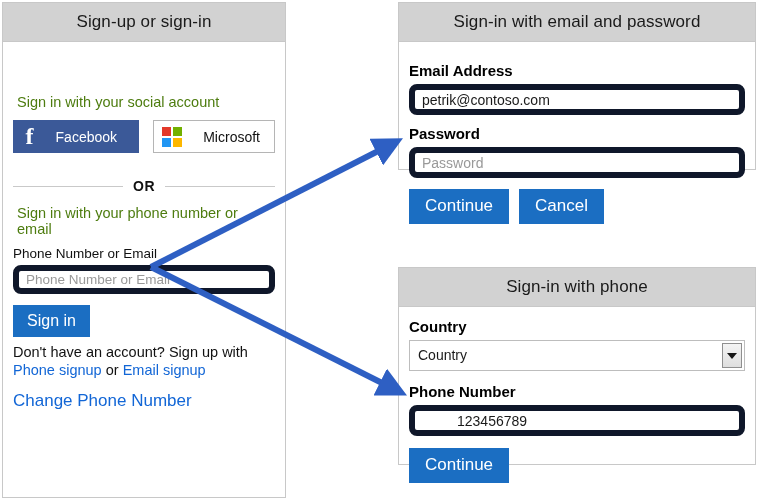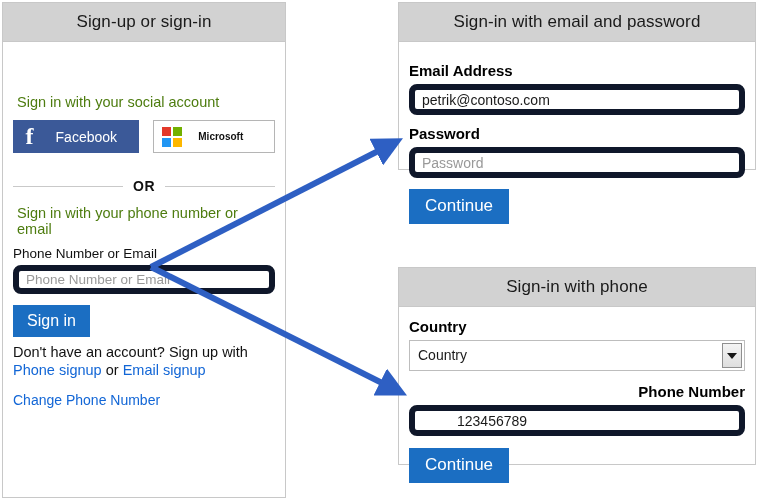--- a/index.html
+++ b/index.html
@@ -118,25 +118,24 @@
     margin-left: 8px;
     display: grid;
     grid-template-columns: 1fr 1fr;
     grid-template-rows: 1fr 1fr;
     gap: 2px;
     flex: 0 0 auto;
   }
   .ms-glyph i { display: block; }
   .ms-label {
     flex: 1;
-    text-align: center;
+    text-align: right;
     color: #111111;
-    font-size: 10px;
+    font-size: 14px;
     padding-right: 14px;
-    font-weight: bold;
   }
 
   
   .or-divider {
     display: flex;
     align-items: center;
     gap: 10px;
   }
   .or-divider .line {
     flex: 1;
@@ -279,56 +278,57 @@
 
     <div style="margin-top:11px;">
       <button class="btn-primary">Sign in</button>
     </div>
 
     <div class="acct-line" style="margin-top:6px;">
       <span>Don't have an account? Sign up with </span><span class="link">Phone signup</span><span> or </span><span class="link">Email signup</span>
     </div>
 
     <div style="margin-top:12px;">
-      <span class="link" style="font-size:14px;">Change Phone Number</span>
+      <span class="link" style="font-size:17px;">Change Phone Number</span>
     </div>
 
   </div>
 </div>
 
 <div class="panel" id="panel-email-signin">
   <div class="panel-header">Sign-in with email and password</div>
   <div class="panel-body" style="padding-top:20px;">
 
     <div class="field-label">Email Address</div>
     <input class="text-input tall" type="text" style="margin-top: 5px;" placeholder="Email Address" value="petrik@contoso.com">
 
     <div class="field-label" style="margin-top:10px;">Password</div>
     <input class="text-input tall" type="text" style="margin-top: 5px;" placeholder="Password">
 
     <div style="margin-top:11px; display:flex; gap:10px;">
       <button class="btn-primary lg">Continue</button>
+      <button class="btn-primary lg">Cancel</button>
     </div>
 
   </div>
 </div>
 
 <div class="panel" id="panel-phone-signin">
   <div class="panel-header">Sign-in with phone</div>
   <div class="panel-body" style="padding-top:11px;">
 
     <div class="field-label">Country</div>
     <div class="select-wrap" style="margin-top:5px;">
       <span class="select-value">Country</span>
       <span class="select-btn">
         <span class="caret"></span>
       </span>
     </div>
 
-    <div class="field-label" style="margin-top:12px;text-align:right;">Phone Number</div>
+    <div class="field-label" style="margin-top:12px;">Phone Number</div>
     <input class="text-input tall" type="text" style="margin-top: 5px; padding-left: 42px;" placeholder="Phone Number" value="123456789">
 
     <div style="margin-top:12px;">
       <button class="btn-primary lg">Continue</button>
     </div>
 
   </div>
 </div>
 
 <svg id="arrow-overlay" viewBox="0 0 760 500">

